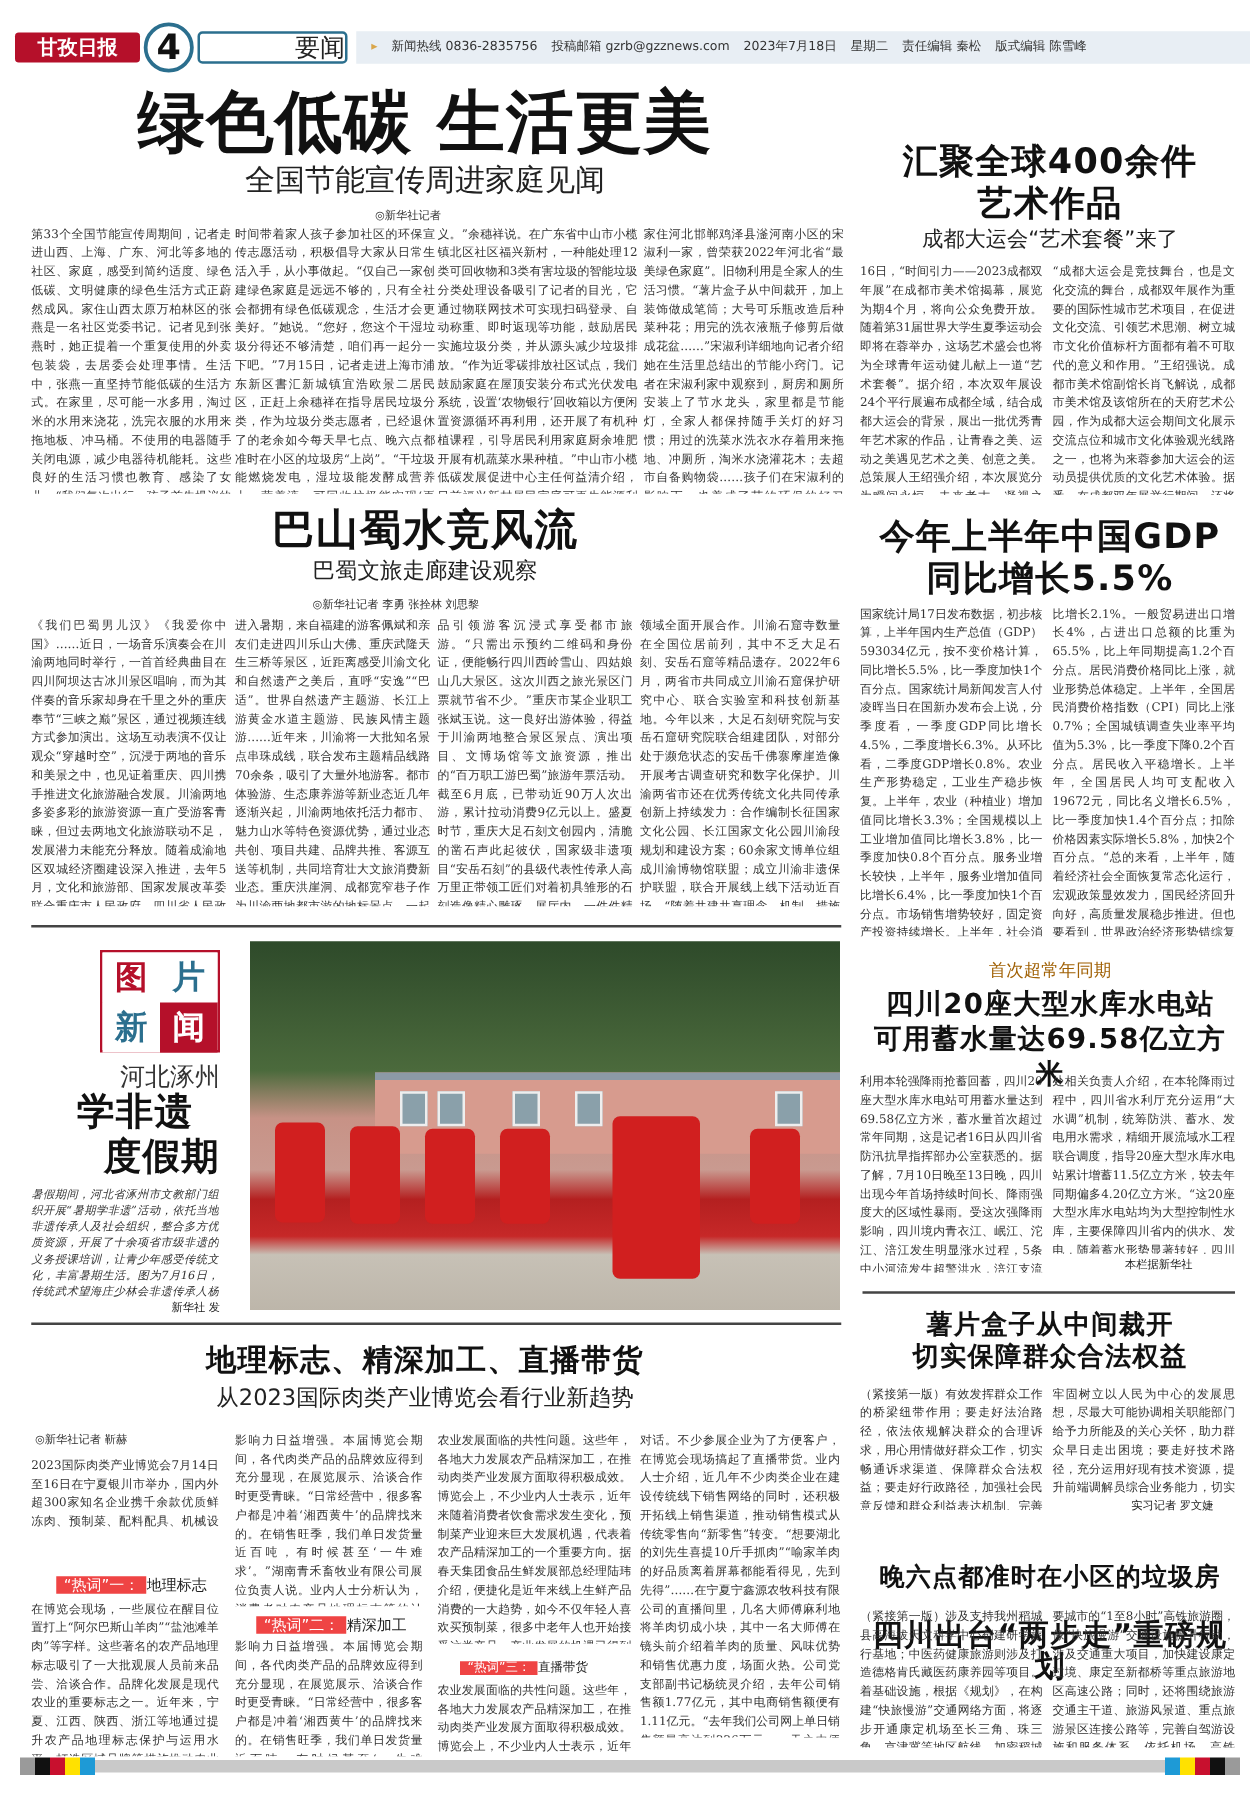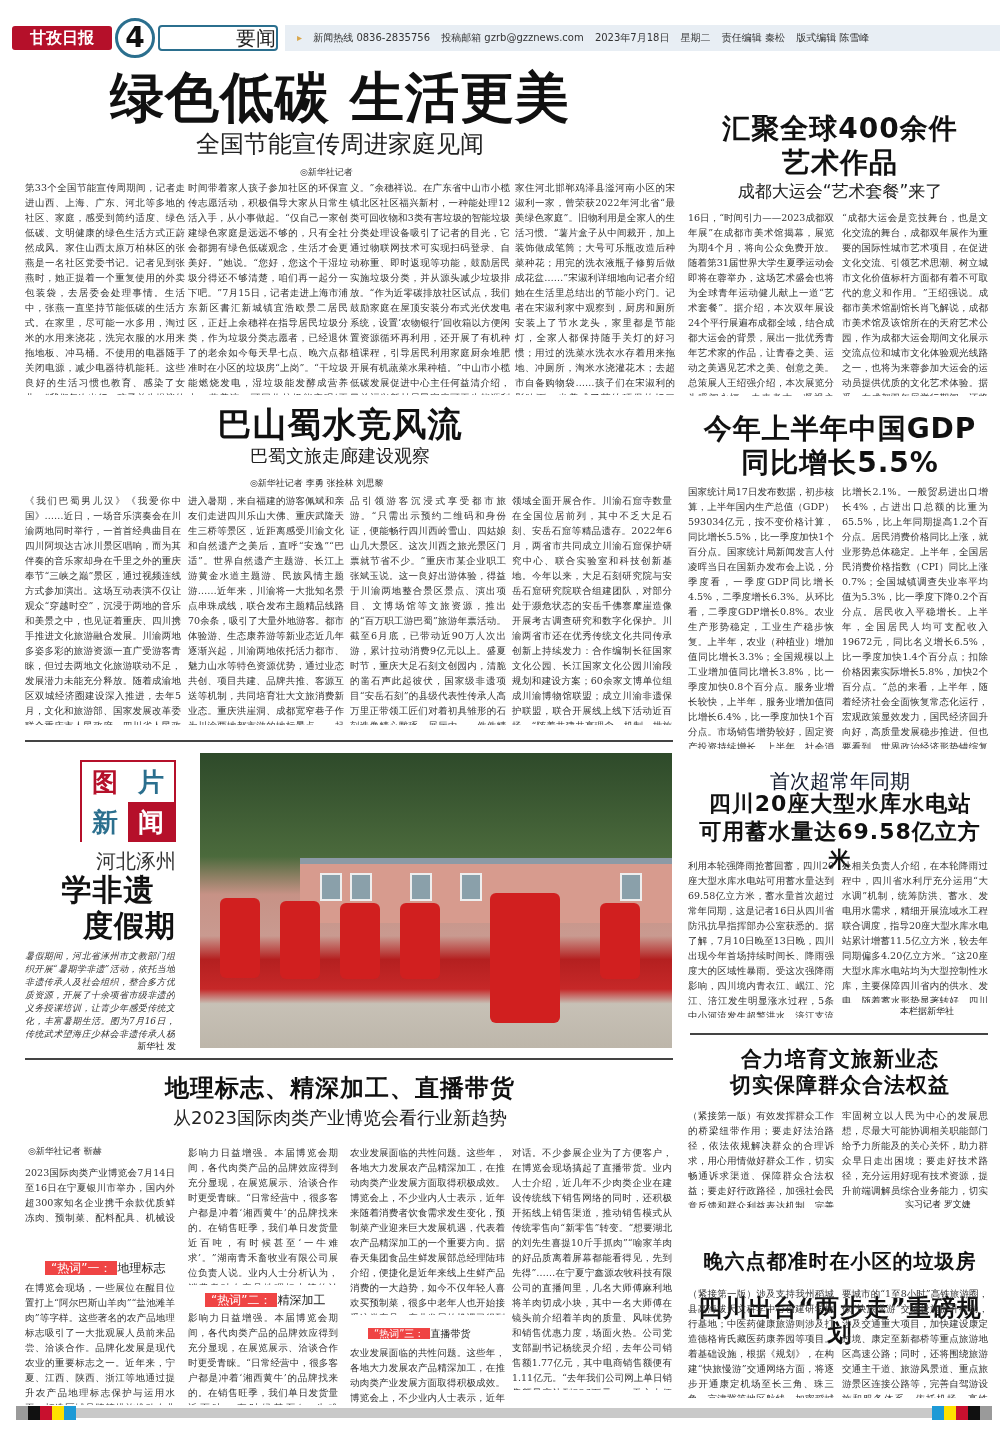--- a/index.html
+++ b/index.html
@@ -90,29 +90,29 @@
   <div class="win" style="left:420px"></div>
   <div class="figure" style="left:20px;top:145px;width:40px;height:80px"></div>
   <div class="figure" style="left:80px;top:148px;width:40px;height:78px"></div>
   <div class="figure" style="left:140px;top:150px;width:40px;height:76px"></div>
   <div class="figure" style="left:200px;top:150px;width:40px;height:76px"></div>
   <div class="figure" style="left:290px;top:140px;width:70px;height:130px"></div>
   <div class="figure" style="left:400px;top:150px;width:40px;height:76px"></div>
 </div>
 <div class="abs rule" style="left:25px;top:1058px;width:648px"></div>
 
-<div class="abs sub" style="left:690px;top:768px;width:300px;font-size:20px;color:#0f172a">首次超常年同期</div>
+<div class="abs sub" style="left:690px;top:768px;width:300px;font-size:14px;color:#a16207">首次超常年同期</div>
 <div class="abs h1" style="left:690px;top:790px;width:300px;font-size:22px;line-height:28px">四川20座大型水库水电站</div>
 <div class="abs h1" style="left:690px;top:818px;width:300px;font-size:22px;line-height:28px">可用蓄水量达69.58亿立方米</div>
 <div class="abs body" style="left:688px;top:858px;width:146px;height:160px;overflow:hidden">利用本轮强降雨抢蓄回蓄，四川20座大型水库水电站可用蓄水量达到69.58亿立方米，蓄水量首次超过常年同期，这是记者16日从四川省防汛抗旱指挥部办公室获悉的。据了解，7月10日晚至13日晚，四川出现今年首场持续时间长、降雨强度大的区域性暴雨。受这次强降雨影响，四川境内青衣江、岷江、沱江、涪江发生明显涨水过程，5条中小河流发生超警洪水，涪江支流方水河、青衣江支流西河发生超保洪水。据四川省水利厅水旱灾害防御</div>
 <div class="abs body" style="left:842px;top:858px;width:146px;height:145px;overflow:hidden">处相关负责人介绍，在本轮降雨过程中，四川省水利厅充分运用“大水调”机制，统筹防洪、蓄水、发电用水需求，精细开展流域水工程联合调度，指导20座大型水库水电站累计增蓄11.5亿立方米，较去年同期偏多4.20亿立方米。“这20座大型水库水电站均为大型控制性水库，主要保障四川省内的供水、发电，随着蓄水形势显著转好，四川电力保供压力将进一步缓解。”四川省水利厅水旱灾害防御处相关负责人说。</div>
 <div class="abs" style="left:900px;top:1005px;font-size:9px">本栏据新华社</div>
 <div class="abs rule" style="left:690px;top:1033px;width:298px"></div>
 
-<div class="abs h1" style="left:690px;top:1046px;width:300px;font-size:21px;line-height:26px">合力培育文旅新业态</div>
+<div class="abs h1" style="left:690px;top:1046px;width:300px;font-size:21px;line-height:26px">薯片盒子从中间裁开</div>
 <div class="abs h1" style="left:690px;top:1072px;width:300px;font-size:21px;line-height:26px">切实保障群众合法权益</div>
 <div class="abs body" style="left:688px;top:1108px;width:146px;height:100px;overflow:hidden">（紧接第一版）有效发挥群众工作的桥梁纽带作用；要走好法治路径，依法依规解决群众的合理诉求，用心用情做好群众工作，切实畅通诉求渠道、保障群众合法权益；要走好行政路径，加强社会民意反馈和群众利益表达机制、完善重大决策风险评估等，以合纵之势推进信访案件的快速稳妥化解；要走好经济路径，</div>
 <div class="abs body" style="left:842px;top:1108px;width:146px;height:90px;overflow:hidden">牢固树立以人民为中心的发展思想，尽最大可能协调相关职能部门给予力所能及的关心关怀，助力群众早日走出困境；要走好技术路径，充分运用好现有技术资源，提升前端调解员综合业务能力，切实把矛盾纠纷化解在基层，守牢“州内不出事、风险不外溢”底线。</div>
 <div class="abs" style="left:905px;top:1198px;font-size:9px">实习记者 罗文婕</div>
 
 <div class="abs h1" style="left:690px;top:1296px;width:300px;font-size:24px;line-height:25px">四川出台“两步走”重磅规划</div>
 <div class="abs h1" style="left:690px;top:1249px;width:300px;font-size:20px;line-height:25px">晚六点都准时在小区的垃圾房</div>
 <div class="abs body" style="left:688px;top:1286px;width:146px;height:112px;overflow:hidden">（紧接第一版）涉及支持我州稻城县高海拔天文科学中心创建研学旅行基地；中医药健康旅游则涉及打造德格肯氏藏医药康养园等项目。着基础设施，根据《规划》，在构建“快旅慢游”交通网络方面，将逐步开通康定机场至长三角、珠三角、京津冀等地区航线，加密稻城亚丁机场至北上广等主要入境口岸的航班；构建覆盖国内主</div>
 <div class="abs body" style="left:842px;top:1286px;width:146px;height:112px;overflow:hidden">要城市的“1至8小时”高铁旅游圈，像“快旅慢游”交通设施提升行动，涉及交通重大项目，加快建设康定过境、康定至新都桥等重点旅游地区高速公路；同时，还将围绕旅游交通主干道、旅游风景道、重点旅游景区连接公路等，完善自驾游设施和服务体系，依托机场、高铁站、建设一批国际化自驾游服务中心。</div>
 

